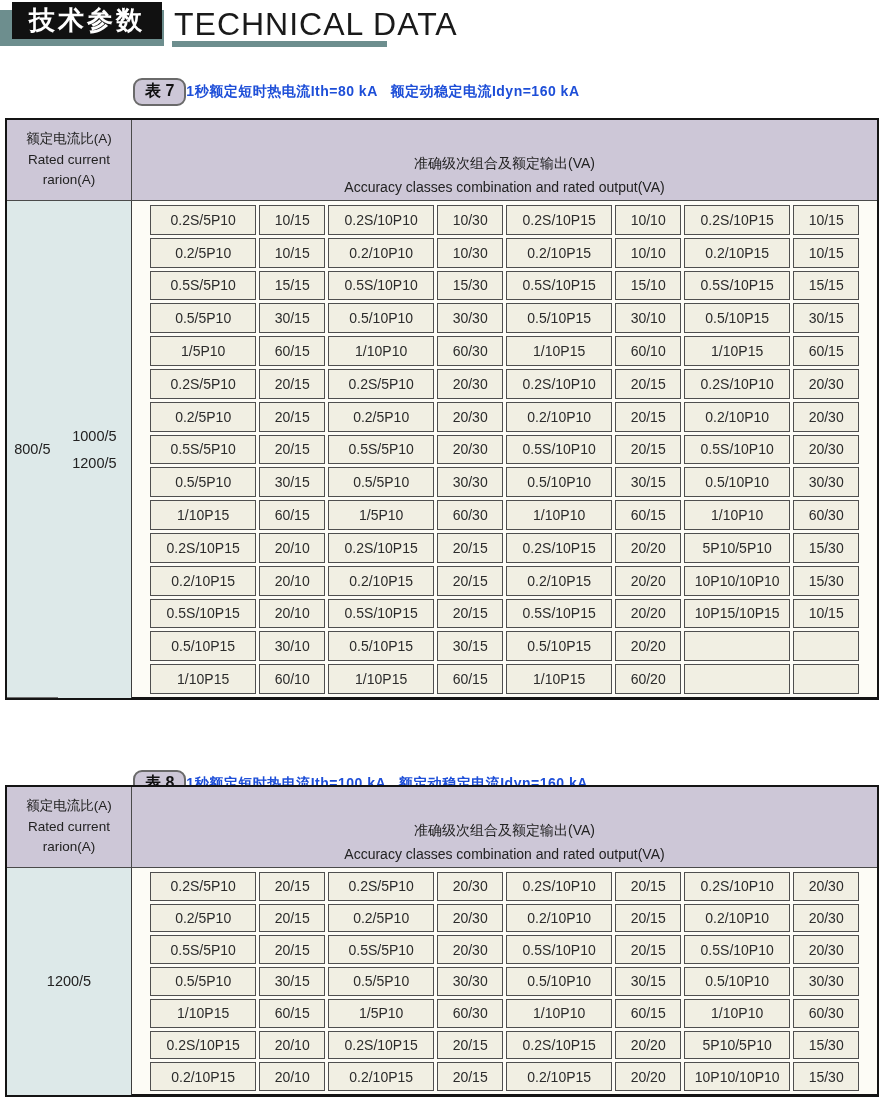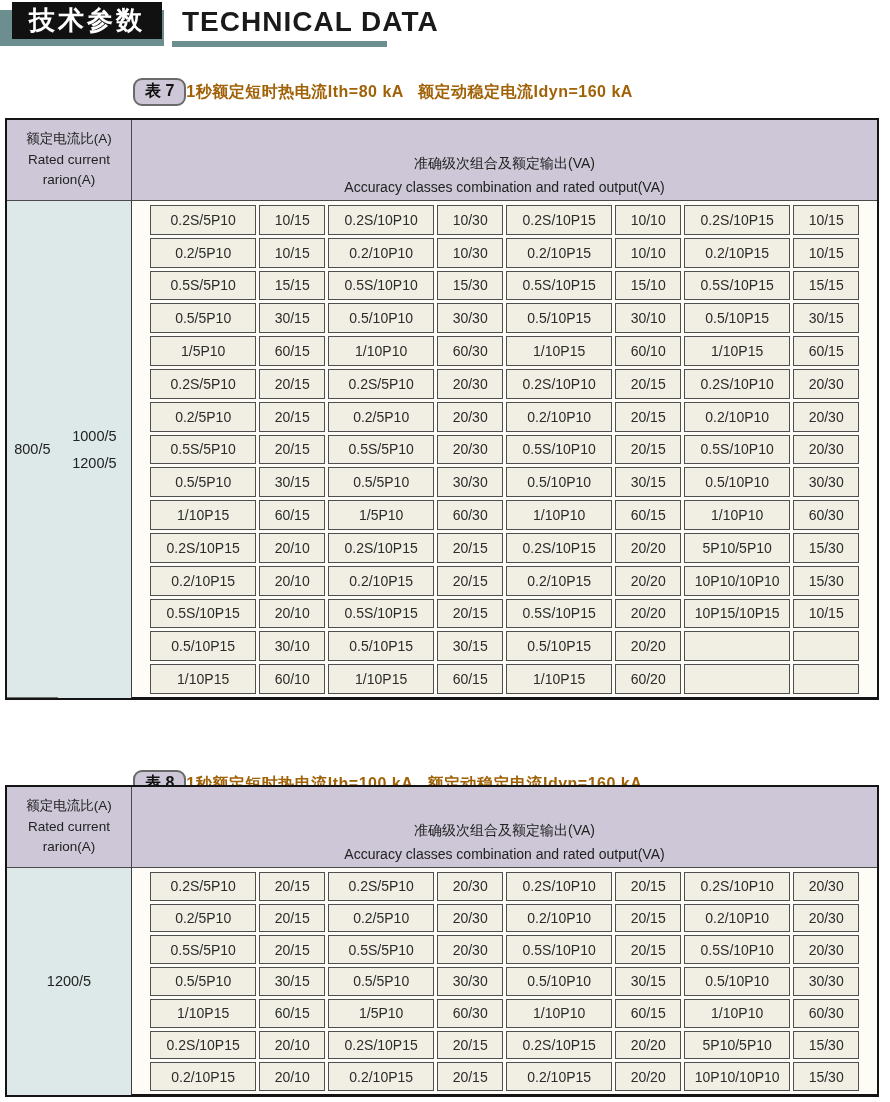--- a/index.html
+++ b/index.html
@@ -3,28 +3,28 @@
 <meta charset="utf-8">
 <style>
   html,body{margin:0;padding:0;background:#fff;}
   body{font-family:"Liberation Sans", sans-serif; width:890px; height:1102px; position:relative; color:#1a1a1a;}
 
   
   .hdr-teal{position:absolute; left:0; top:10px; width:164px; height:36px; background:var(--teal);}
   .hdr-black{position:absolute; left:12px; top:2px; width:150px; height:37px; background:var(--blackbox);
              display:flex; align-items:center; justify-content:center; color:#fff;
              font-size:26px; font-weight:bold; letter-spacing:3px;}
-  .hdr-en{position:absolute; left:182px; top:6px; font-size:28px; font-weight:700; letter-spacing:1px; color:#1a1a1a;}
+  .hdr-en{position:absolute; left:174px; top:6px; font-size:32px; font-weight:400; letter-spacing:1px; color:#1a1a1a;}
   .hdr-underline{position:absolute; left:172px; top:41px; width:215px; height:6px; background:var(--teal);}
 
   
   .tbl-title-row{position:absolute; left:133px; display:flex; align-items:center; }
   .badge{border:2px solid #6a6a6a; border-radius:9px; background:var(--lavender);
          padding:1px 10px 2px 10px; font-size:16px; font-weight:600; color:#111; white-space:nowrap;}
-  .tbl-title{font-size:16px; font-weight:bold; color:#a16207; letter-spacing:0.5px; white-space:pre;}
+  .tbl-title{font-size:14px; font-weight:bold; color:#1d4ed8; letter-spacing:0.5px; white-space:pre;}
 
   
   .ttable{position:absolute; left:5px; width:874px; box-sizing:border-box;
           border:2px solid #141414; border-bottom-width:3px; background:#fdfcf6;}
   .thead{display:flex; height:80px; background:var(--lavender); border-bottom:1px solid #4a4a4a;}
   .thead-left{width:125px; box-sizing:border-box; border-right:1px solid #4a4a4a;
               display:flex; flex-direction:column; align-items:center; justify-content:center;
               font-size:13.5px; line-height:1.55; color:#222; text-align:center;}
   .thead-right{flex:1; display:flex; flex-direction:column; align-items:center; justify-content:flex-end;
                font-size:14px; line-height:1.7; color:#222; text-align:center;}

